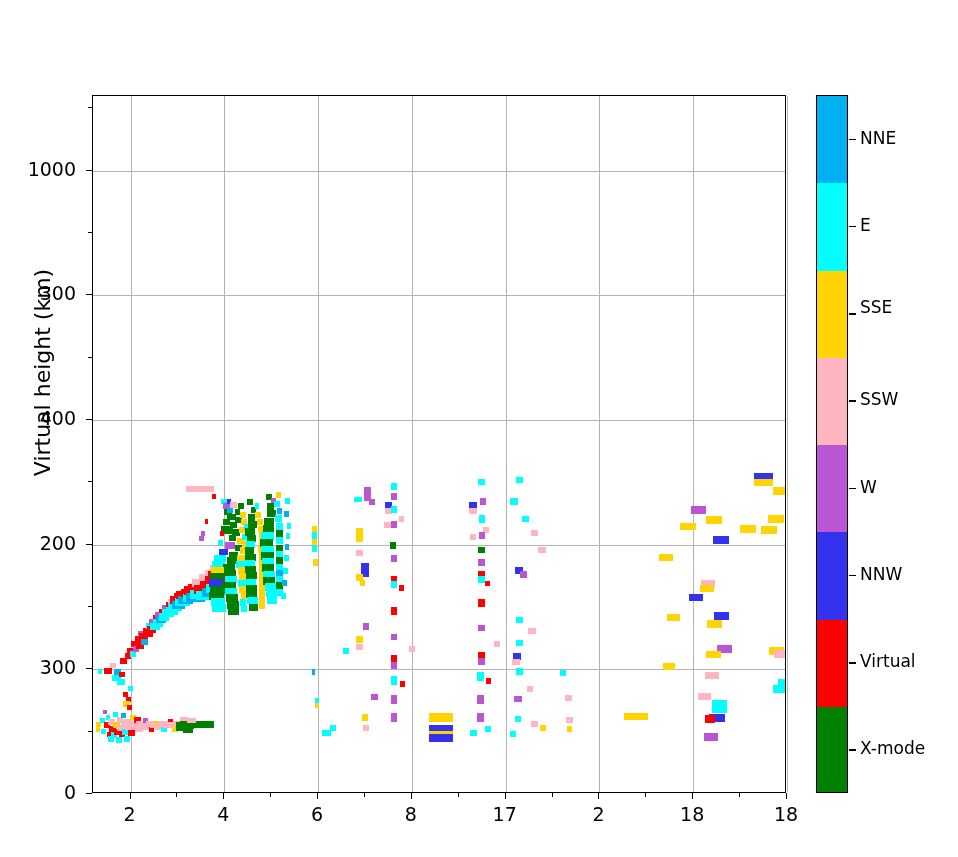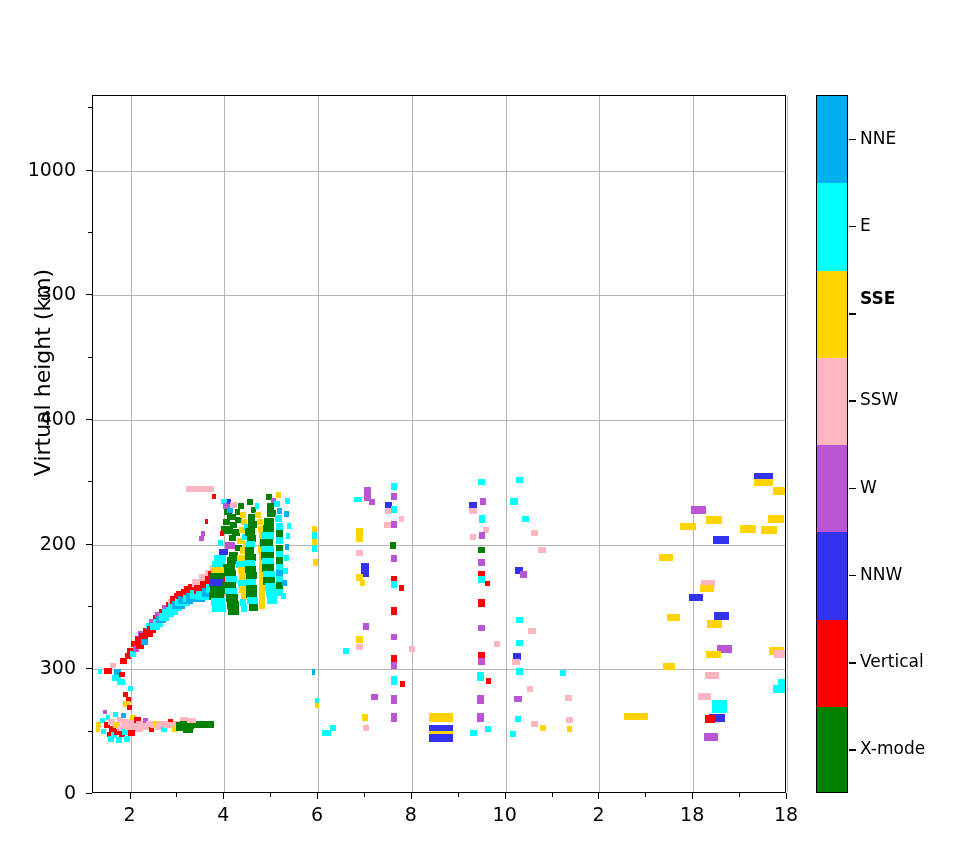--- a/index.html
+++ b/index.html
@@ -463,21 +463,21 @@
   <div id="ticks-x">
       <div class="tick-x" style="left: 129.514px; top: 793px;"></div>
       <div class="tlab-x" style="left: 99.5135px; top: 803px;">2</div>
       <div class="tick-x" style="left: 223.297px; top: 793px;"></div>
       <div class="tlab-x" style="left: 193.297px; top: 803px;">4</div>
       <div class="tick-x" style="left: 317.081px; top: 793px;"></div>
       <div class="tlab-x" style="left: 287.081px; top: 803px;">6</div>
       <div class="tick-x" style="left: 410.865px; top: 793px;"></div>
       <div class="tlab-x" style="left: 380.865px; top: 803px;">8</div>
       <div class="tick-x" style="left: 504.649px; top: 793px;"></div>
-      <div class="tlab-x" style="left: 474.649px; top: 803px;">10</div>
+      <div class="tlab-x" style="left: 474.649px; top: 803px;">17</div>
       <div class="tick-x" style="left: 598.432px; top: 793px;"></div>
       <div class="tlab-x" style="left: 568.432px; top: 803px;">2</div>
       <div class="tick-x" style="left: 692.216px; top: 793px;"></div>
       <div class="tlab-x" style="left: 662.216px; top: 803px;">18</div>
       <div class="tick-x" style="left: 786px; top: 793px;"></div>
       <div class="tlab-x" style="left: 756px; top: 803px;">18</div>
       <div class="tick-x" style="height: 4px; left: 176.405px; top: 793px;"></div>
       <div class="tick-x" style="height: 4px; left: 270.189px; top: 793px;"></div>
       <div class="tick-x" style="height: 4px; left: 363.973px; top: 793px;"></div>
       <div class="tick-x" style="height: 4px; left: 457.757px; top: 793px;"></div>
@@ -517,26 +517,26 @@
       <div class="cseg" style="height: 87.25px; background: rgb(51, 51, 238);"></div>
       <div class="cseg" style="height: 87.25px; background: rgb(255, 0, 0);"></div>
       <div class="cseg" style="height: 87.25px; background: rgb(0, 128, 0);"></div>
     </div>
   <div id="cbar-marks">
       <div class="ctick" style="top: 138.625px;"></div>
       <div class="clab" style="top: 127.625px;">NNE</div>
       <div class="ctick" style="top: 225.875px;"></div>
       <div class="clab" style="top: 214.875px;">E</div>
       <div class="ctick" style="top: 313.125px;"></div>
-      <div class="clab" style="top: 288px; font-weight: bold;">SSE</div>
+      <div class="clab" style="top: 297px;">SSE</div>
       <div class="ctick" style="top: 400.375px;"></div>
       <div class="clab" style="top: 389.375px;">SSW</div>
       <div class="ctick" style="top: 487.625px;"></div>
       <div class="clab" style="top: 476.625px;">W</div>
       <div class="ctick" style="top: 574.875px;"></div>
       <div class="clab" style="top: 563.875px;">NNW</div>
       <div class="ctick" style="top: 662.125px;"></div>
-      <div class="clab" style="top: 651.125px;">Vertical</div>
+      <div class="clab" style="top: 651.125px;">Virtual</div>
       <div class="ctick" style="top: 749.375px;"></div>
       <div class="clab" style="top: 738.375px;">X-mode</div>
     </div>
 
 </div>
 
 </body></html>

